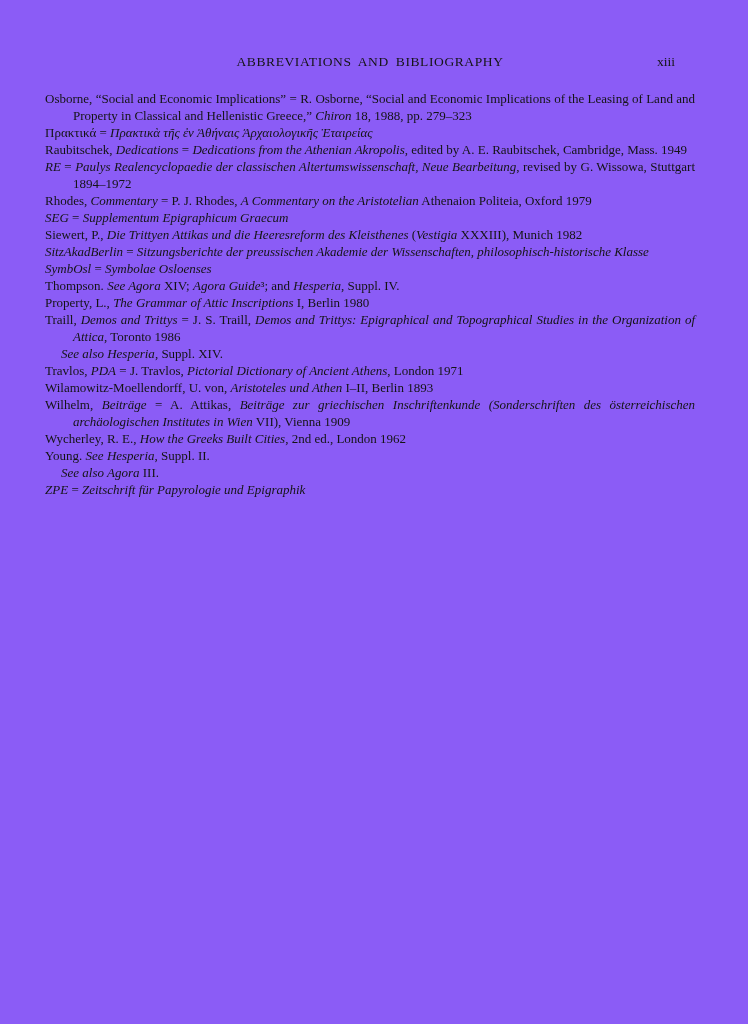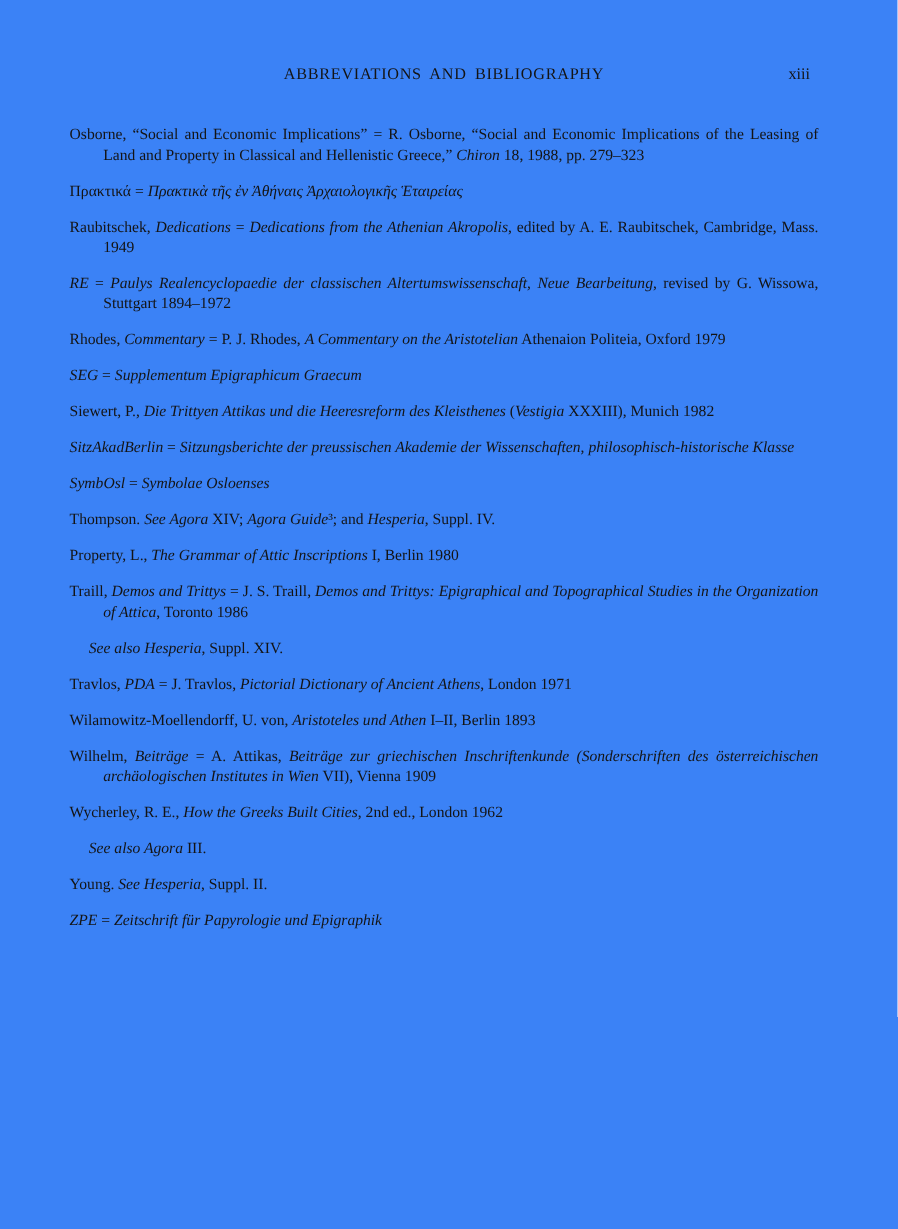--- a/index.html
+++ b/index.html
@@ -4,21 +4,21 @@
 <style>
   html, body {
     margin: 0;
     padding: 0;
     background: #ffffff;
   }
   .page {
     position: relative;
     width: 748px;
     height: 1024px;
-    background: #3b82f6;
+    background: #8b5cf6;
     font-family: "Liberation Serif", "DejaVu Serif", serif;
     color: #141414;
     overflow: hidden;
   }
   .page-header {
     position: absolute;
     top: 53px;
     left: 45px;
     width: 650px;
     height: 18px;
@@ -41,21 +41,21 @@
   }
   .bibliography {
     position: absolute;
     top: 90px;
     left: 45px;
     width: 650px;
     font-size: 13px;
     line-height: 17px;
   }
   .entry {
-    margin: 13px;
+    margin: 0;
     text-align: justify;
     padding-left: 28px;
     text-indent: -28px;
   }
   .entry.see-also {
     padding-left: 16px;
     text-indent: 0;
     text-align: left;
   }
   .it {
@@ -83,17 +83,17 @@
       <div class="entry"><span class="it">SitzAkadBerlin</span><span> = </span><span class="it">Sitzungsberichte der preussischen Akademie der Wissenschaften, philosophisch-historische Klasse</span></div>
       <div class="entry"><span class="it">SymbOsl</span><span> = </span><span class="it">Symbolae Osloenses</span></div>
       <div class="entry"><span>Thompson. </span><span class="it">See Agora</span><span> XIV; </span><span class="it">Agora Guide</span><span>³; and </span><span class="it">Hesperia</span><span>, Suppl. IV.</span></div>
       <div class="entry"><span>Property, L., </span><span class="it">The Grammar of Attic Inscriptions</span><span> I, Berlin 1980</span></div>
       <div class="entry"><span>Traill, </span><span class="it">Demos and Trittys</span><span> = J. S. Traill, </span><span class="it">Demos and Trittys: Epigraphical and Topographical Studies in the Organi­zation of Attica</span><span>, Toronto 1986</span></div>
       <div class="entry see-also"><span class="it">See also Hesperia</span><span>, Suppl. XIV.</span></div>
       <div class="entry"><span>Travlos, </span><span class="it">PDA</span><span> = J. Travlos, </span><span class="it">Pictorial Dictionary of Ancient Athens</span><span>, London 1971</span></div>
       <div class="entry"><span>Wilamowitz-Moellendorff, U. von, </span><span class="it">Aristoteles und Athen</span><span> I–II, Berlin 1893</span></div>
       <div class="entry"><span>Wilhelm, </span><span class="it">Beiträge</span><span> = A. Attikas, </span><span class="it">Beiträge zur griechischen Inschriftenkunde (Sonderschriften des österreichischen archäologischen Institutes in Wien</span><span> VII), Vienna 1909</span></div>
       <div class="entry"><span>Wycherley, R. E., </span><span class="it">How the Greeks Built Cities</span><span>, 2nd ed., London 1962</span></div>
+      <div class="entry"><span>Young. </span><span class="it">See Hesperia</span><span>, Suppl. II.</span></div>
       <div class="entry see-also"><span class="it">See also Agora</span><span> III.</span></div>
-      <div class="entry"><span>Young. </span><span class="it">See Hesperia</span><span>, Suppl. II.</span></div>
       <div class="entry"><span class="it">ZPE</span><span> = </span><span class="it">Zeitschrift für Papyrologie und Epigraphik</span></div>
     </main>
 </div>
 
 </body></html>

